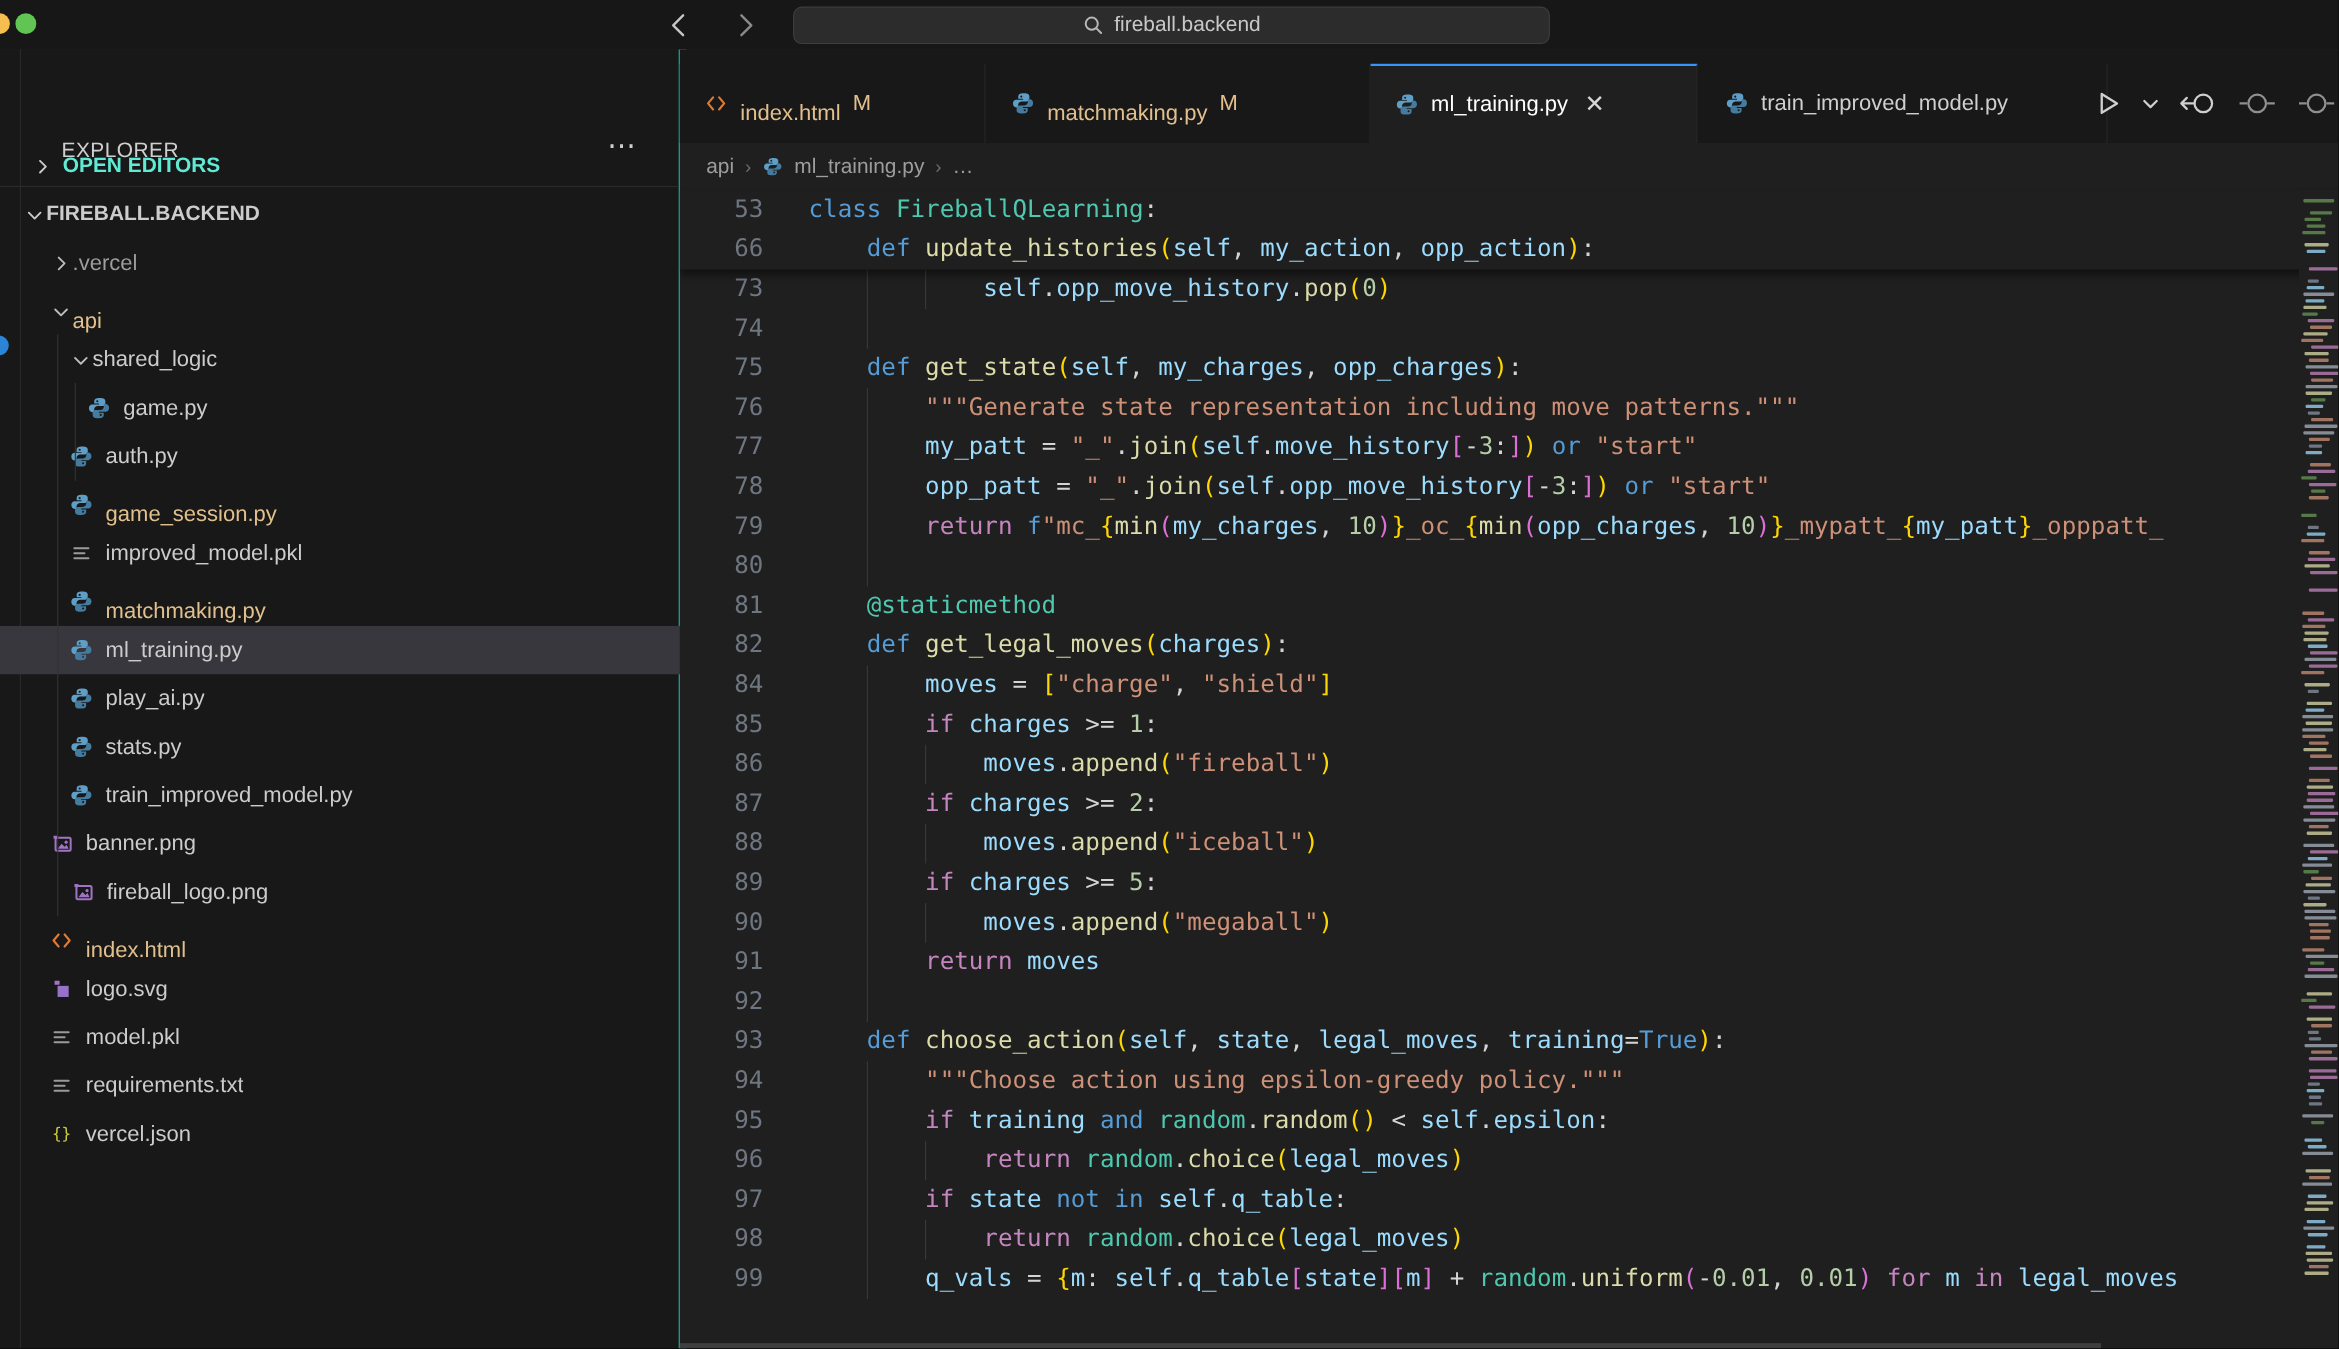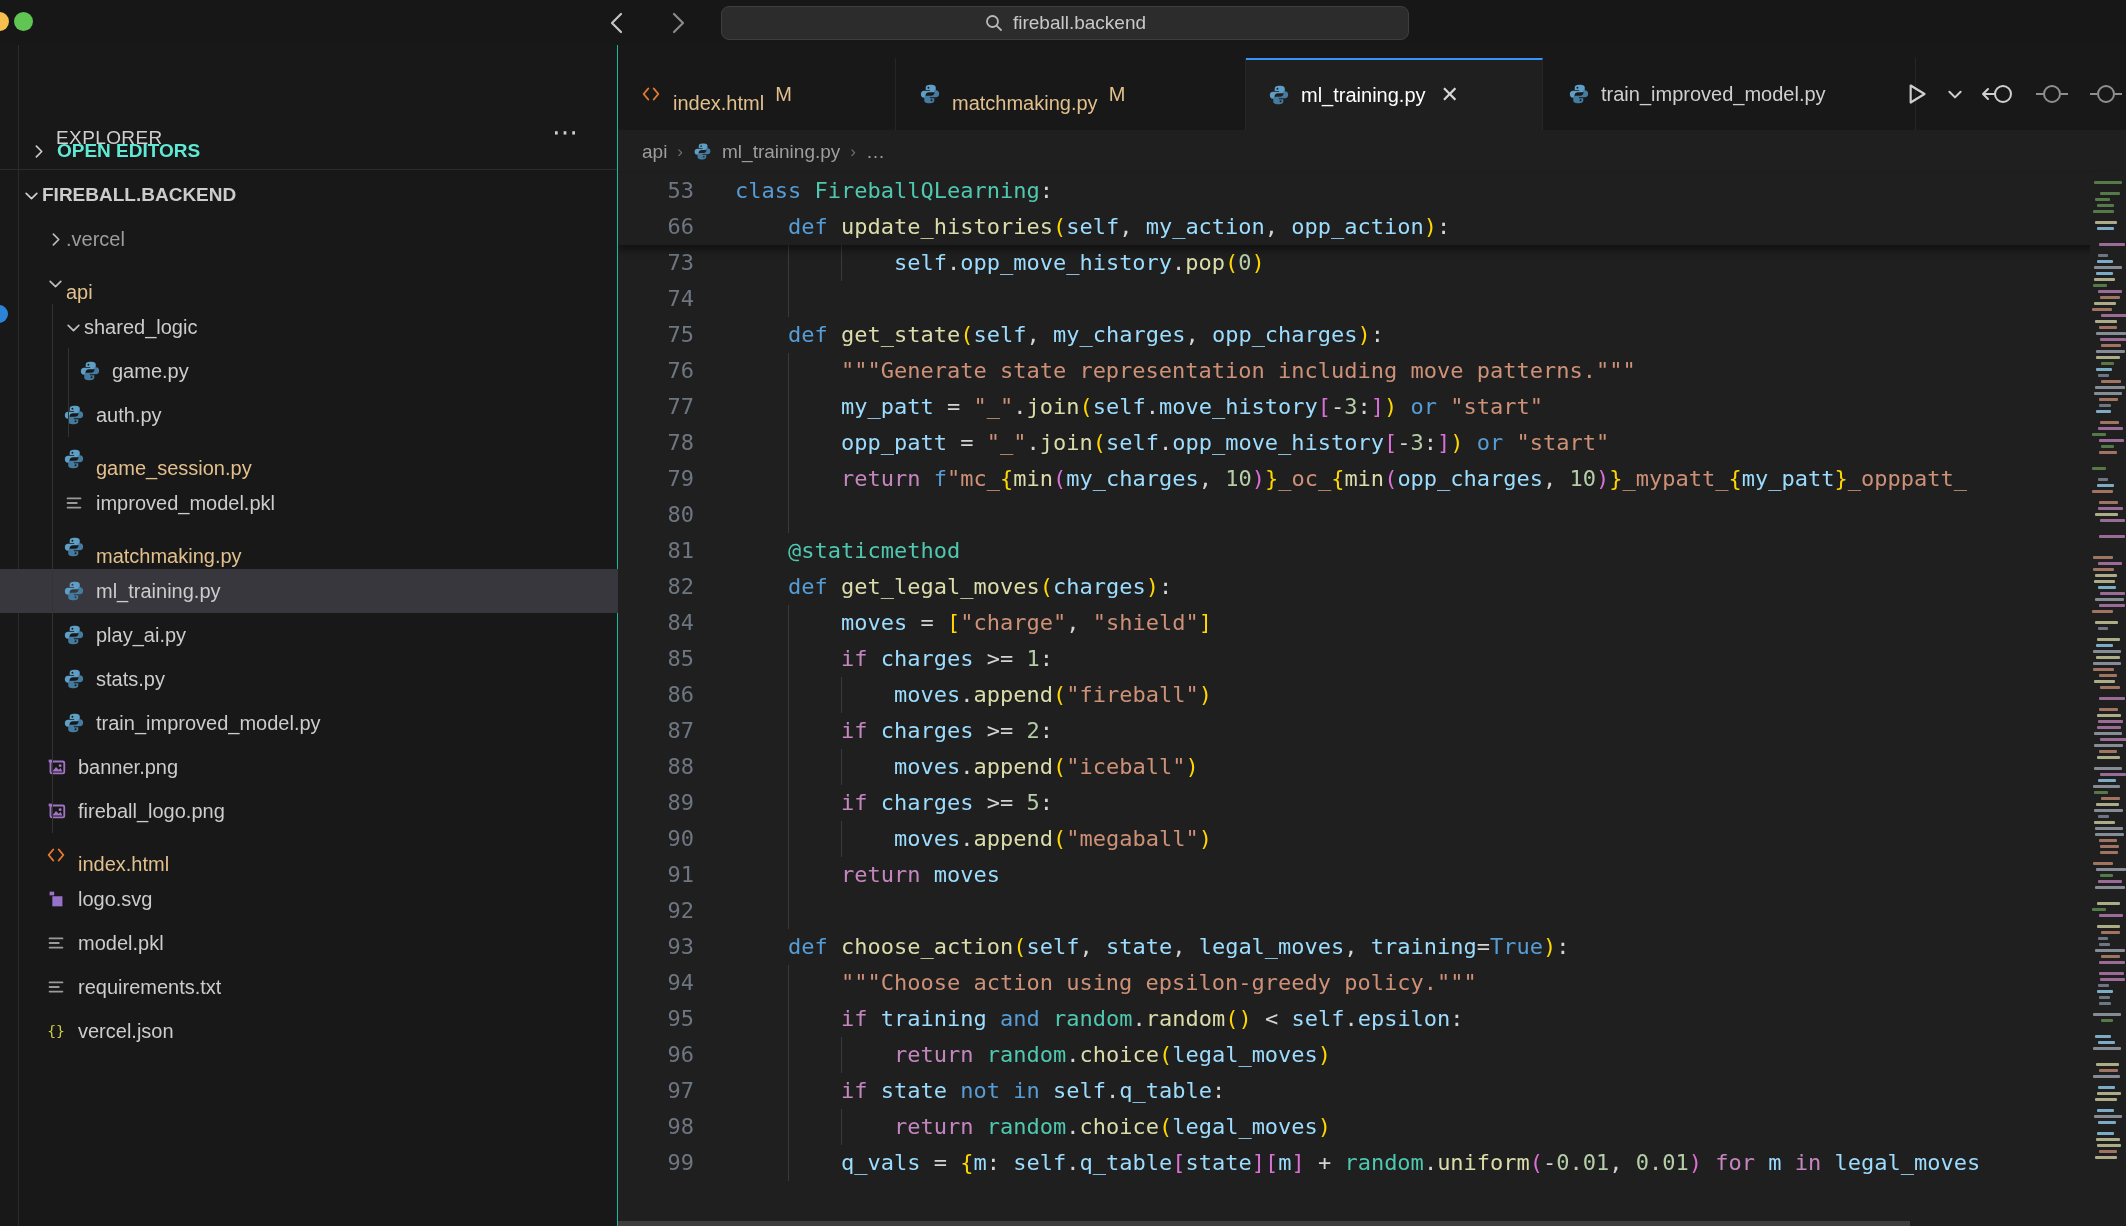--- a/index.html
+++ b/index.html
@@ -235,21 +235,21 @@
           <span class="ficon">
             <svg width="22" height="22" viewBox="0 0 24 24">
               <path fill="#a074c4" d="M4 4 h4 v3 h-4 z"></path>
               <rect x="6" y="6" width="15" height="13" rx="1.5" fill="none" stroke="#a074c4" stroke-width="2"></rect>
               <circle cx="16.5" cy="10.5" r="1.6" fill="#a074c4"></circle>
               <path fill="#a074c4" d="M8 17 l4-5 3 3 2-2 2 4 z"></path>
             </svg>
           </span>
           <span class="lbl">banner.png</span>
         </div>
-        <div class="trow" style="padding-left: 44px;">
+        <div class="trow" style="padding-left: 63px;">
           <span class="ficon">
             <svg width="22" height="22" viewBox="0 0 24 24">
               <path fill="#a074c4" d="M4 4 h4 v3 h-4 z"></path>
               <rect x="6" y="6" width="15" height="13" rx="1.5" fill="none" stroke="#a074c4" stroke-width="2"></rect>
               <circle cx="16.5" cy="10.5" r="1.6" fill="#a074c4"></circle>
               <path fill="#a074c4" d="M8 17 l4-5 3 3 2-2 2 4 z"></path>
             </svg>
           </span>
           <span class="lbl">fireball_logo.png</span>
         </div>

